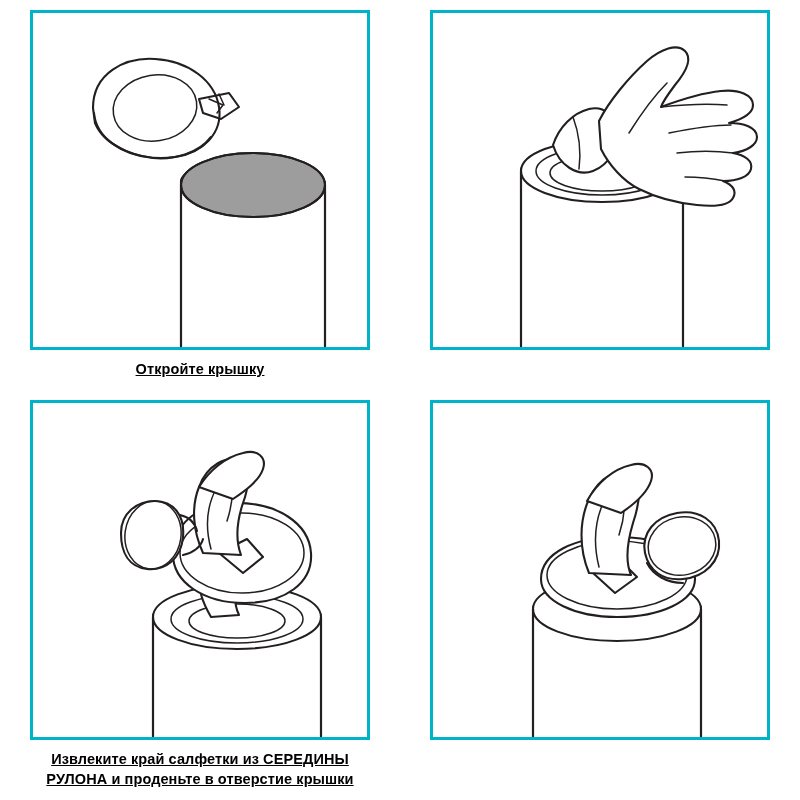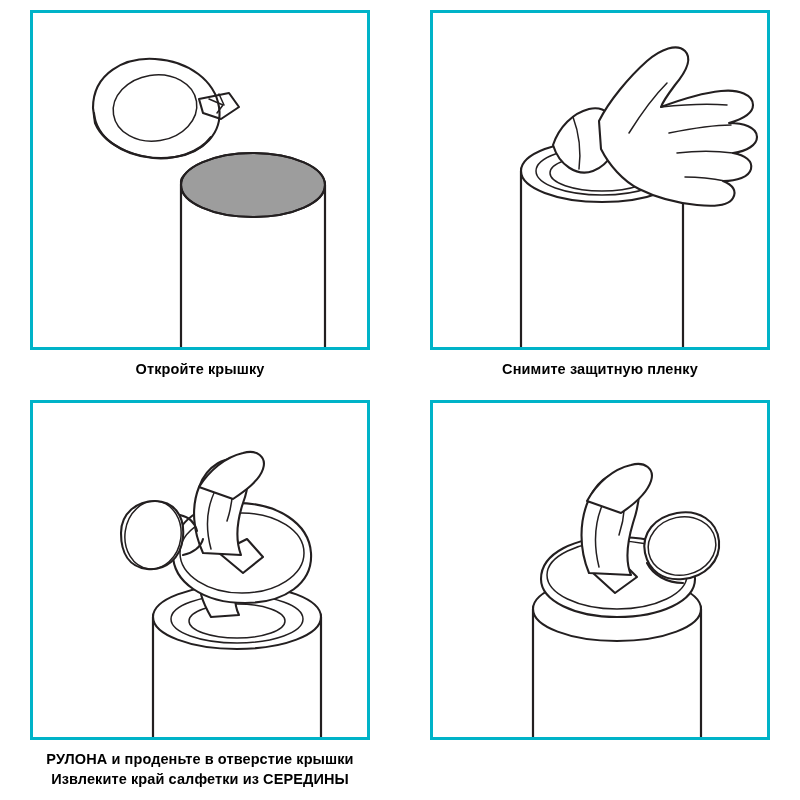--- a/index.html
+++ b/index.html
@@ -18,20 +18,21 @@
     width: 800px;
     height: 800px;
     box-sizing: border-box;
   }
   .grid {
     display: grid;
     grid-template-columns: 400px 400px;
     grid-template-rows: 390px 410px;
     width: 800px;
     height: 592px;
+    text-decoration: underline;
   }
   .step {
     position: relative;
     box-sizing: border-box;
     display: flex;
     flex-direction: column;
     align-items: center;
   }
   .frame {
     box-sizing: border-box;
@@ -137,23 +138,20 @@
           <path class="ln-thin" d="M140 104 C146 120 148 140 146 156"></path>
 
           <path class="fill-white" d="M166 108 C176 88 196 64 214 48 C228 36 244 30 252 38 C260 46 252 60 242 72 C236 80 230 88 228 94 C244 88 268 80 288 78 C306 76 320 82 320 92 C320 100 310 106 296 110 C310 110 324 114 324 124 C324 132 314 138 300 140 C312 142 320 148 318 156 C316 164 304 168 290 168 C300 172 304 178 300 185 C296 192 282 194 264 192 C244 190 222 184 206 176 C190 168 176 152 168 136 Z"></path>
           <path class="ln-thin" d="M228 94 C246 92 272 90 294 92"></path>
           <path class="ln-thin" d="M236 120 C256 116 280 112 298 112"></path>
           <path class="ln-thin" d="M244 140 C262 138 284 138 300 140"></path>
           <path class="ln-thin" d="M252 164 C268 164 282 166 292 168"></path>
           <path class="ln-thin" d="M196 120 C206 104 220 84 234 70"></path>
         </svg>
       </div>
-      <div class="caption">
-        <span class="line">Снимите защитную пленку</span>
-      </div>
     </div>
 
     <div class="step">
       <div class="frame">
         <svg viewBox="0 0 340 340">
 
           <path class="fill-white" d="M120 214 C120 202 158 184 204 184 C252 184 288 202 288 214 L288 340 L120 340 Z"></path>
           <ellipse class="fill-white" cx="204" cy="214" rx="84" ry="32"></ellipse>
           <ellipse class="ln-thin" cx="204" cy="216" rx="66" ry="24"></ellipse>
           <ellipse class="ln-thin" cx="204" cy="218" rx="48" ry="17"></ellipse>
@@ -173,22 +171,22 @@
 
           <path class="fill-white" d="M166 84 C176 68 192 54 210 50 C224 46 234 54 230 66 C226 78 212 88 200 96 Z"></path>
 
           <path class="fill-white" d="M88 130 C88 110 104 98 122 98 C140 98 152 112 150 134 C148 156 132 168 114 166 C96 164 88 150 88 130 Z"></path>
           <ellipse class="ln-thin" cx="120" cy="132" rx="28" ry="34" transform="rotate(8 120 132)"></ellipse>
           <path class="ln" d="M147 112 C156 114 162 120 164 128"></path>
           <path class="ln" d="M150 152 C160 150 168 144 170 136"></path>
         </svg>
       </div>
       <div class="caption">
+        <span class="line">Извлеките край салфетки из СЕРЕДИНЫ</span>
         <span class="line">РУЛОНА и проденьте в отверстие крышки</span>
-        <span class="line">Извлеките край салфетки из СЕРЕДИНЫ</span>
       </div>
     </div>
 
     <div class="step">
       <div class="frame">
         <svg viewBox="0 0 340 340">
 
           <path class="fill-white" d="M100 206 C100 194 138 176 184 176 C232 176 268 194 268 206 L268 340 L100 340 Z"></path>
           <ellipse class="fill-white" cx="184" cy="206" rx="84" ry="32"></ellipse>
           <path class="ln" d="M100 206 L100 340"></path>

